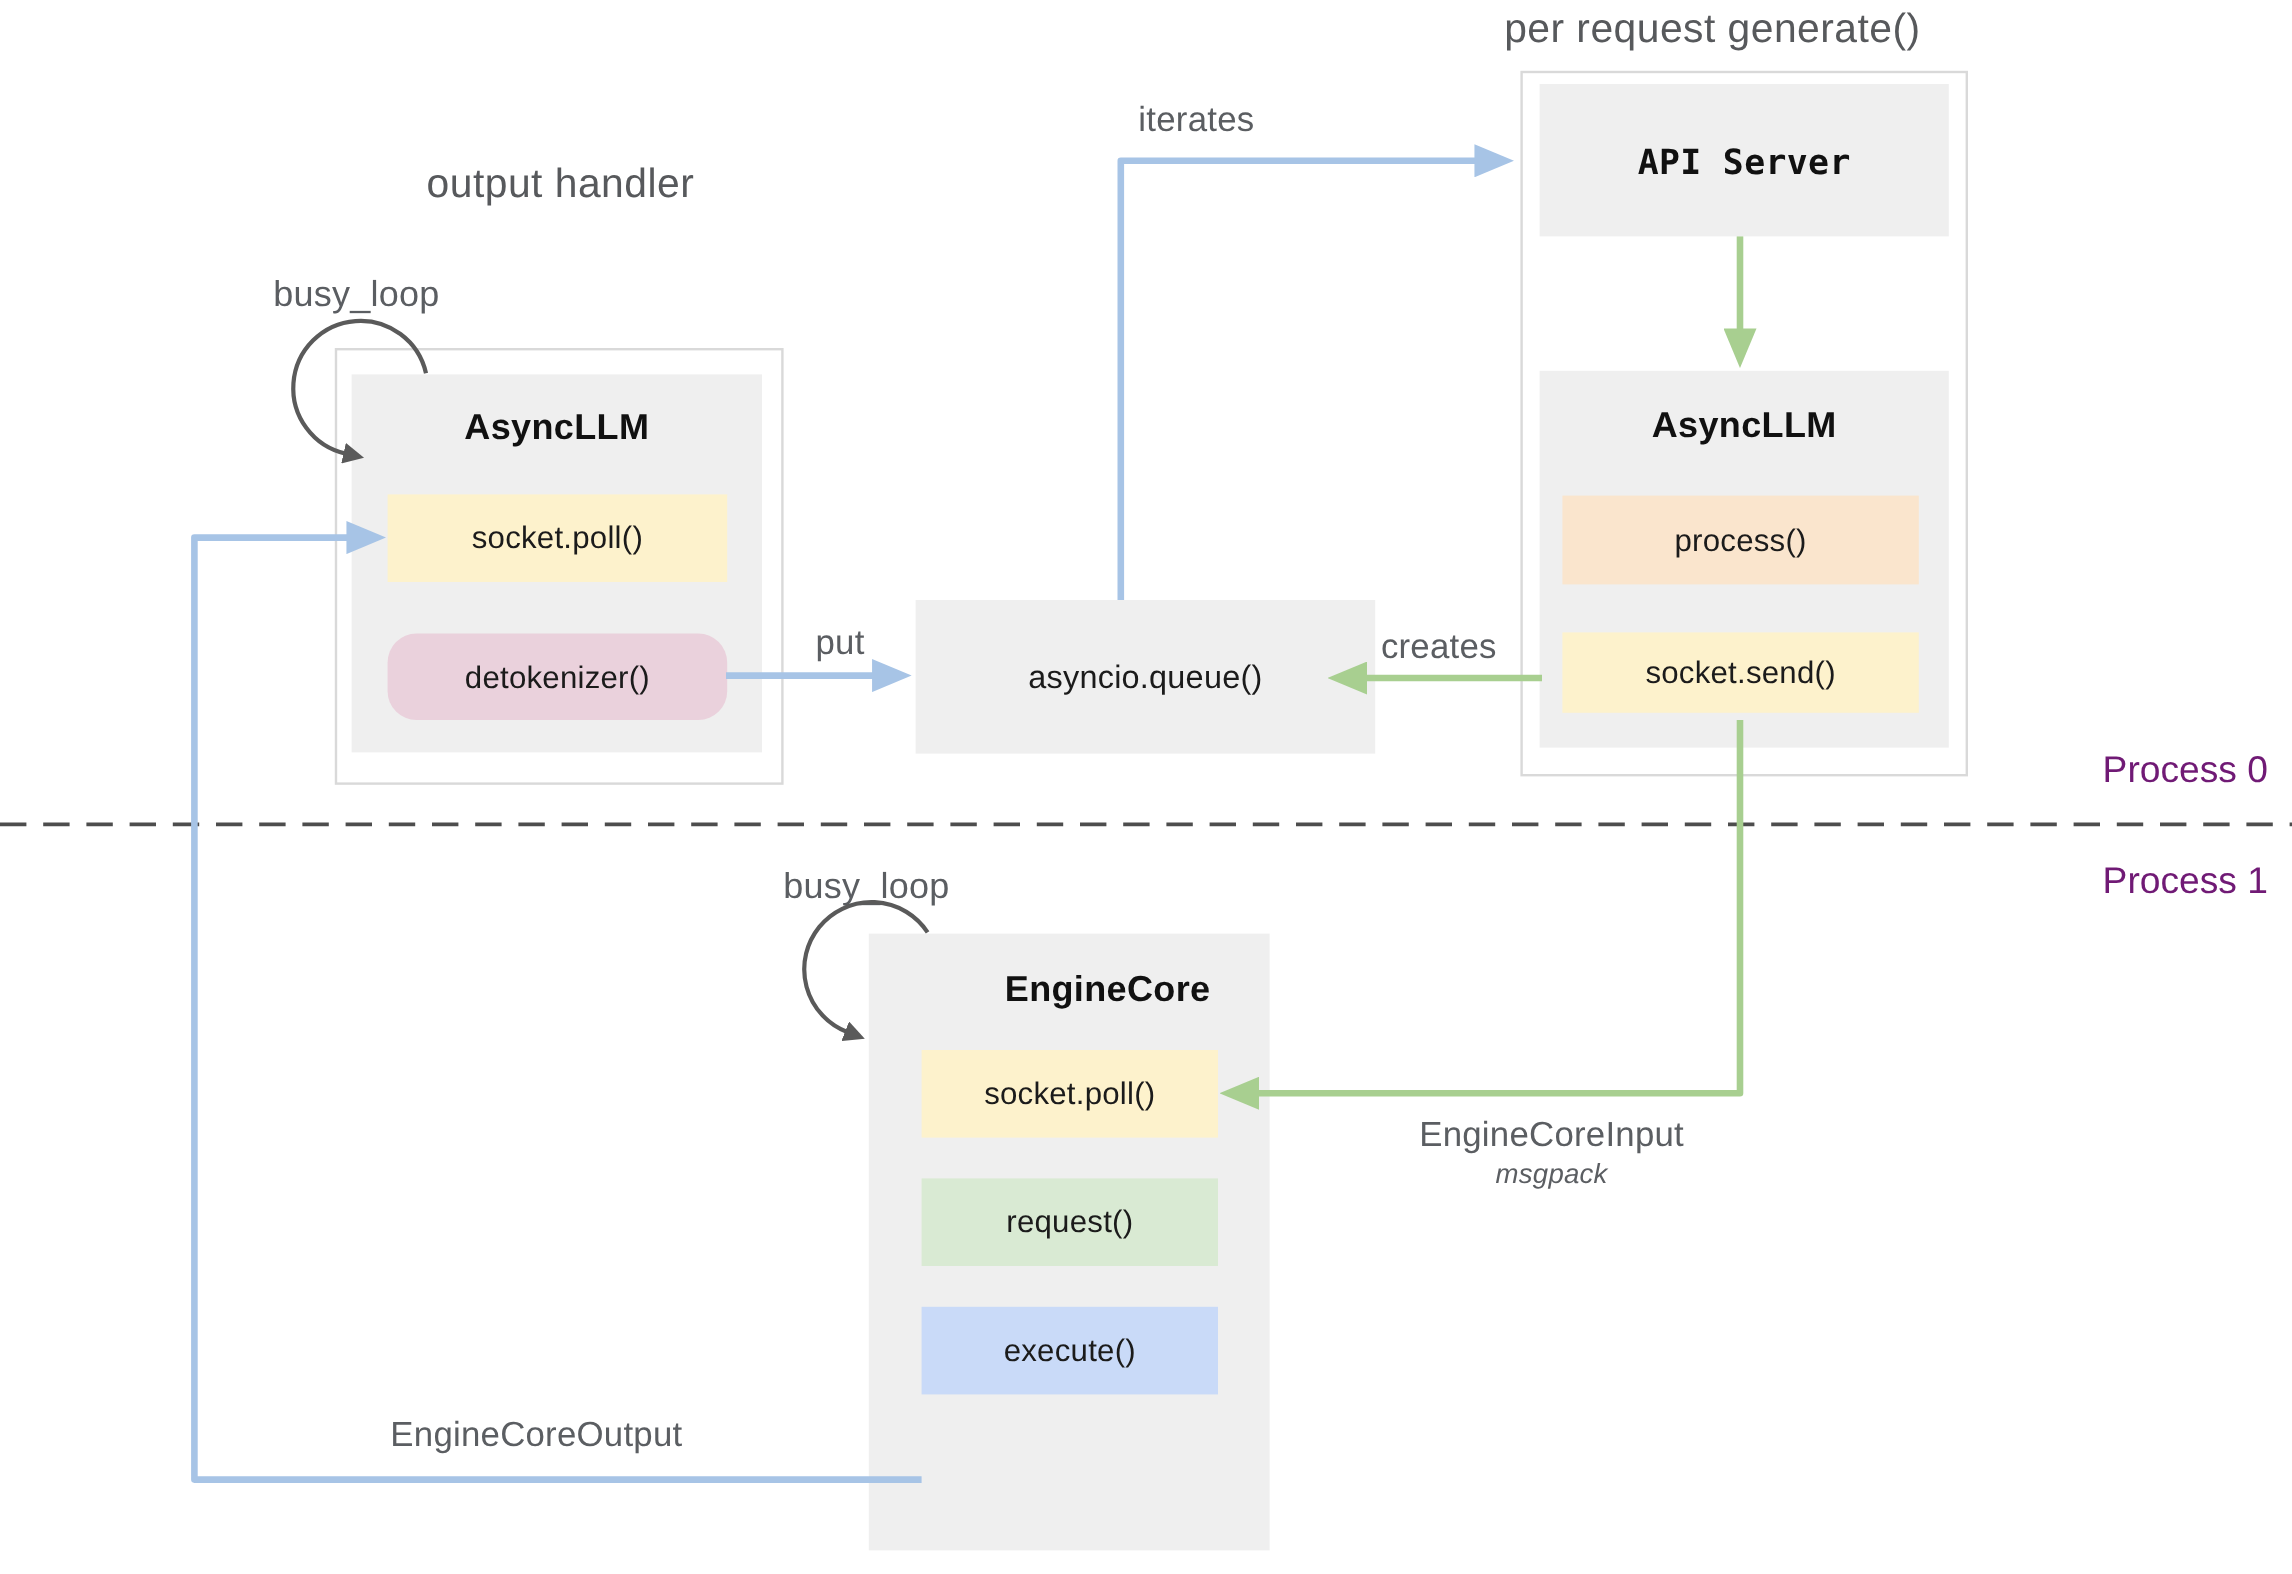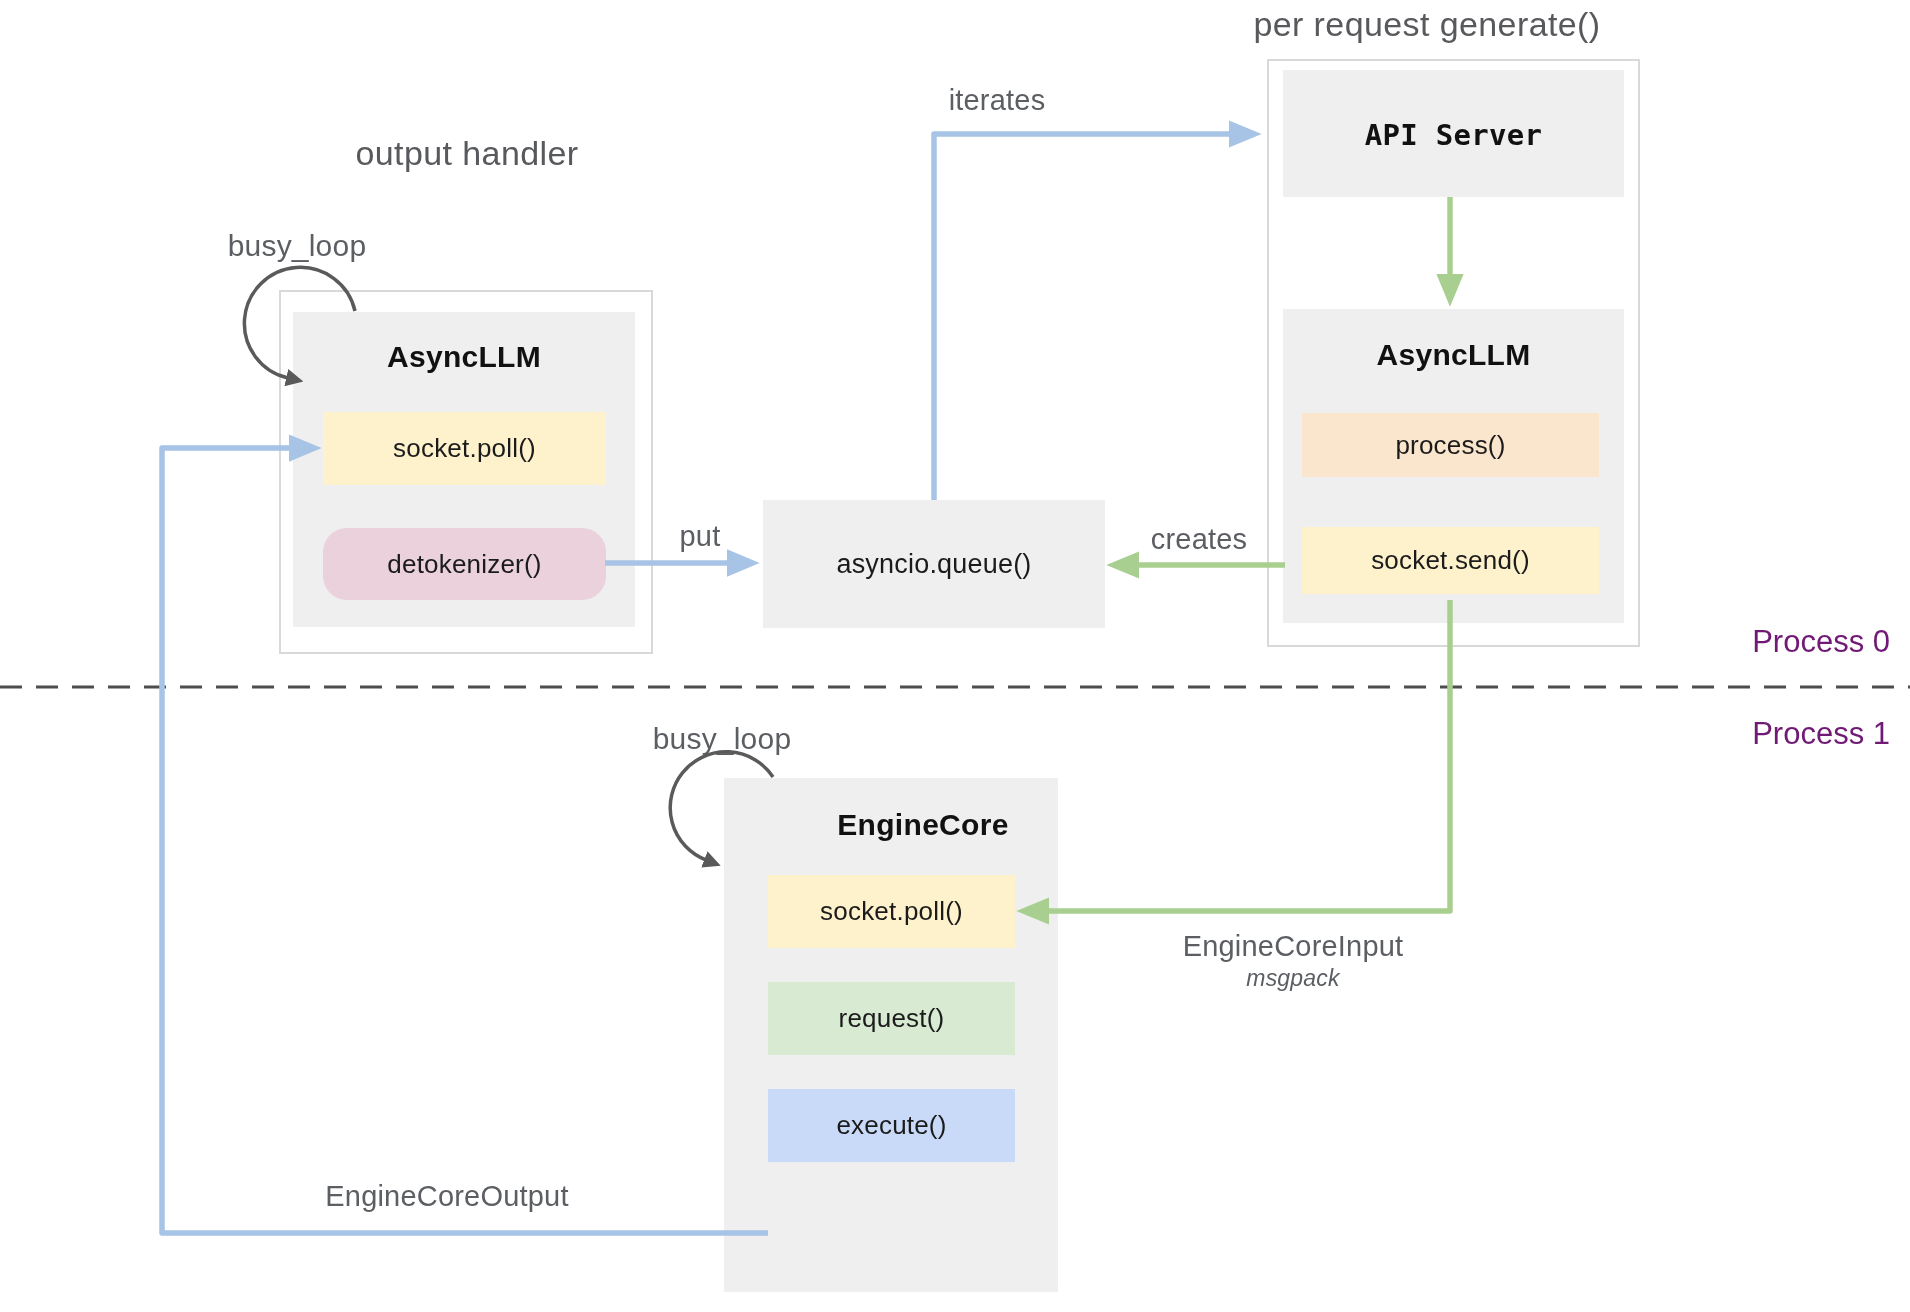--- a/index.html
+++ b/index.html
@@ -47,24 +47,24 @@
   <div class="row fill-yellow" style="left:323px;top:412px;width:283px;height:73px;">socket.poll()</div>
   <div class="row fill-pink" style="left:323px;top:528px;width:283px;height:72px;">detokenizer()</div>
   <div class="lbl" style="left:197px;top:229px;width:200px;font-size:30px;">busy_loop</div>
 
   <div class="outer-box" style="left:1267px;top:59px;width:373px;height:588px;"></div>
   <div class="gray-box" style="left:1283px;top:70px;width:341px;height:127px;">
     <div class="node-title mono-title" style="top:48px;">API Server</div>
   </div>
   <div class="gray-box" style="left:1283px;top:309px;width:341px;height:314px;"></div>
   <div class="node-title" style="left:1283px;top:338px;width:341px;">AsyncLLM</div>
-  <div class="row fill-peach" style="left:1302px;top:413px;width:297px;height:64px;">process()</div>
+  <div class="row fill-peach" style="left:1302px;top:413px;width:297px;height:74px;">process()</div>
   <div class="row fill-yellow" style="left:1302px;top:527px;width:297px;height:67px;">socket.send()</div>
 
-  <div class="gray-box" style="left:763px;top:500px;width:342px;height:128px;">
+  <div class="gray-box" style="left:763px;top:500px;width:342px;height:128px;padding-left:41px;">
     <div class="row" style="left:0;top:0;width:100%;height:100%;font-size:27px;">asyncio.queue()</div>
   </div>
 
   <div class="gray-box" style="left:724px;top:778px;width:334px;height:514px;"></div>
   <div class="node-title" style="left:756px;top:808px;width:334px;">EngineCore</div>
   <div class="row fill-yellow" style="left:768px;top:875px;width:247px;height:73px;">socket.poll()</div>
   <div class="row fill-green" style="left:768px;top:982px;width:247px;height:73px;">request()</div>
   <div class="row fill-blue" style="left:768px;top:1089px;width:247px;height:73px;">execute()</div>
   <div class="lbl" style="left:622px;top:722px;width:200px;font-size:30px;">busy_loop</div>
 

